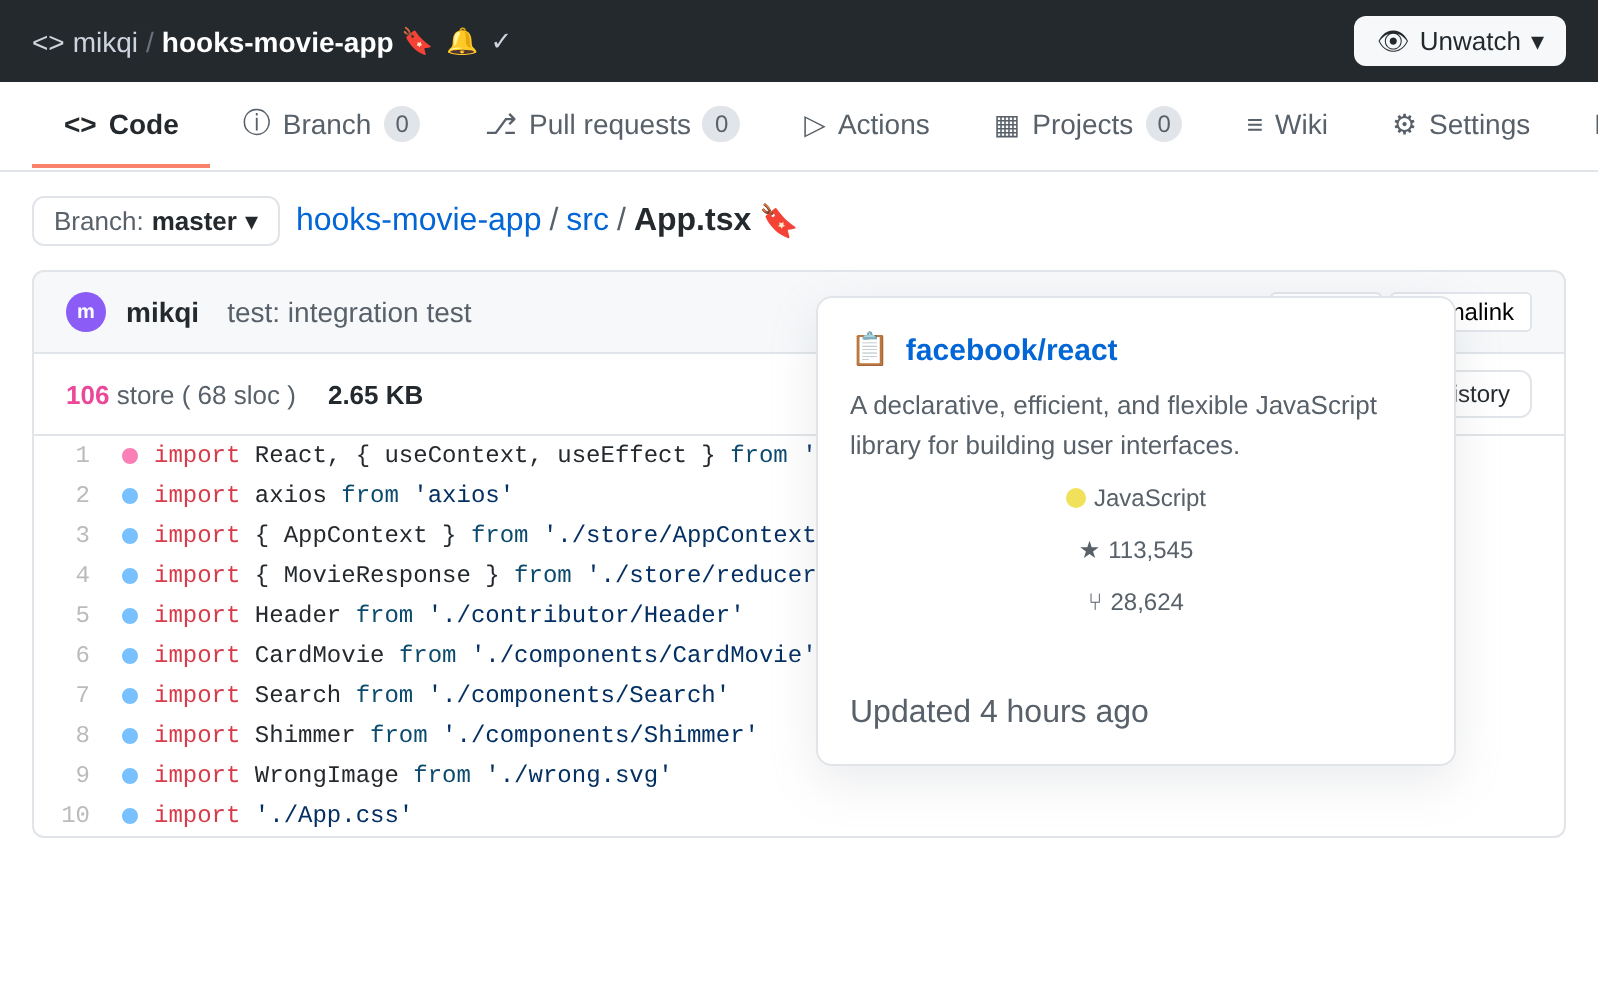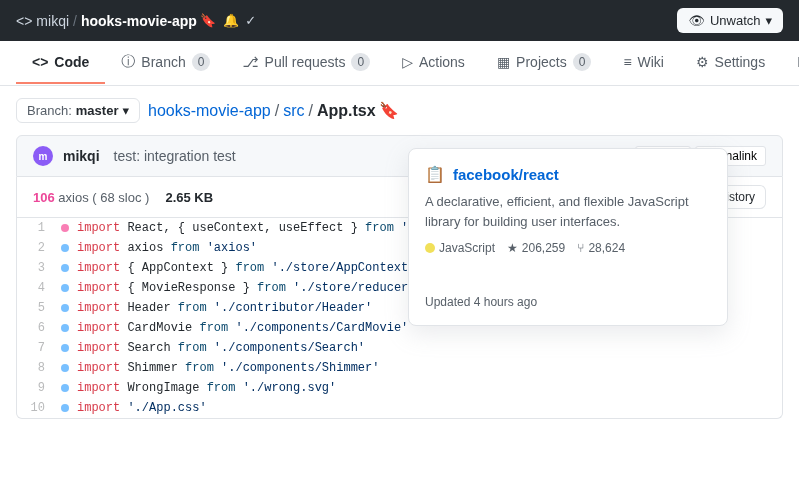--- a/index.html
+++ b/index.html
@@ -230,30 +230,31 @@
       line-height: 1.5;
       margin-bottom: 10px;
     }
     .popup-stats {
       display: flex;
       align-items: center;
       gap: 12px;
       font-size: 12px;
       color: #586069;
       margin-bottom: 6px;
+      flex-direction: column;
     }
     .popup-lang-dot {
       width: 10px;
       height: 10px;
       border-radius: 50%;
       background: #f1e05a;
       display: inline-block;
     }
     .popup-stat { display: flex; align-items: center; gap: 4px; }
-    .popup-updated { font-size: 12px; color: #586069; margin-top: 40px; }
+    .popup-updated { font-size: 16px; color: #586069; margin-top: 40px; }
   </style>
 </head>
 <body>
 
 <div class="top-bar">
   <div class="repo-path">
     <span style="color:#cdd5df;">&lt;&gt;</span>
     <a>mikqi</a>
     <span class="sep">/</span>
     <a class="repo-name">hooks-movie-app</a>
@@ -335,21 +336,21 @@
     <span style="display:flex;gap:4px;align-items:center;">
       <button style="border:1px solid #e1e4e8;border-radius:3px;padding:2px 8px;font-size:12px;cursor:pointer;background:#fff;">History</button>
       <button style="border:1px solid #e1e4e8;border-radius:3px;padding:2px 8px;font-size:12px;cursor:pointer;background:#fff;">Permalink</button>
     </span>
   </div>
 </div>
 
 <div class="file-info-bar">
   <span>
     <span class="lines">106</span>
-    <span> axios (</span>
+    <span> store (</span>
     <span>68 sloc</span>
     <span>)</span>
   </span>
   <span>
     <span class="size">2.65 KB</span>
   </span>
   <div class="file-info-actions">
     <button class="file-action-btn">Raw</button>
     <button class="file-action-btn" style="border-left:1px solid #e1e4e8;">Blame</button>
     <button class="file-action-btn" style="border-radius:0 6px 6px 0;">History</button>
@@ -435,21 +436,21 @@
     <a class="popup-repo-name">facebook/react</a>
   </div>
   <p class="popup-description">A declarative, efficient, and flexible JavaScript library for building user interfaces.</p>
   <div class="popup-stats">
     <span class="popup-stat">
       <span class="popup-lang-dot"></span>
       <span>JavaScript</span>
     </span>
     <span class="popup-stat">
       <span>★</span>
-      <span>206,259</span>
+      <span>113,545</span>
     </span>
     <span class="popup-stat">
       <span>⑂</span>
       <span>28,624</span>
     </span>
   </div>
   <div class="popup-updated">Updated 4 hours ago</div>
 </div>
 
 </body></html>

